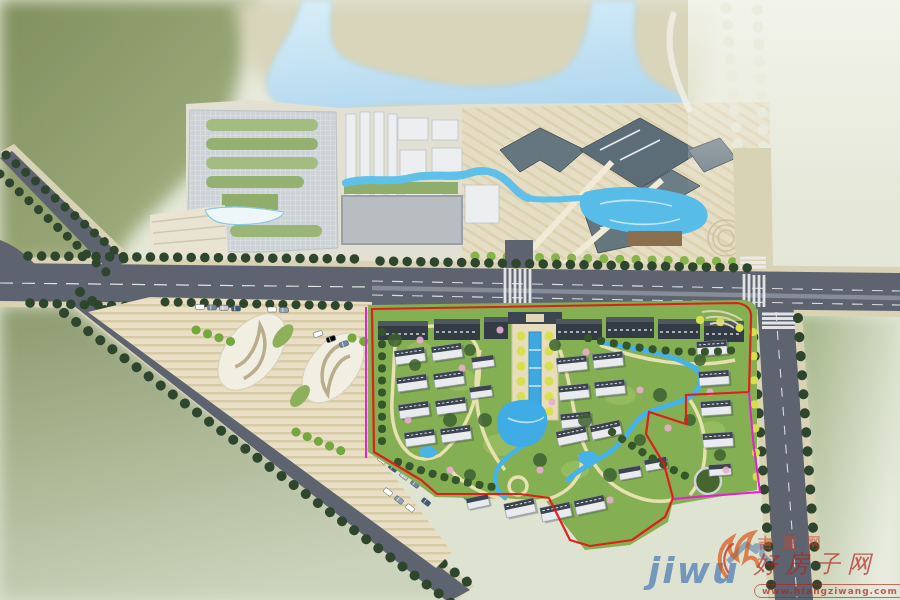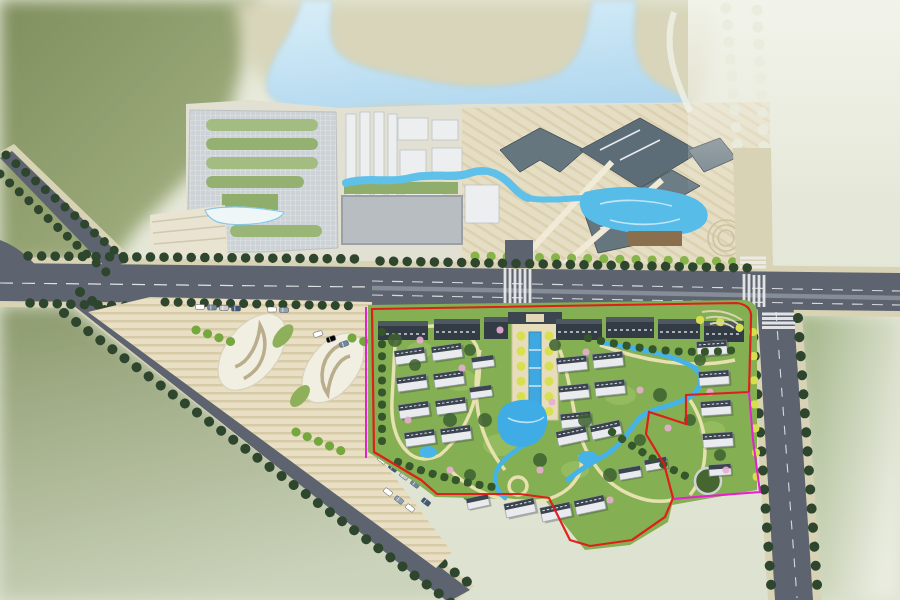--- a/index.html
+++ b/index.html
@@ -388,13 +388,29 @@
           <path d="M706,318 Q724,314 738,324"></path>
           <path d="M710,324 Q724,320 734,328"></path>
     </g>
   </g>
 
   <path fill="none" stroke-width="2.2" opacity="0.95" d="M372,309 L737,303 Q752,305 751,318 L749,392 L686,395 L686,424 L649,412 L646,434 L664,464 L673,498
        L665,517 L632,540 L590,546 L570,540 L549,498 L520,494 L437,494 L421,480 L374,452 Z" stroke="#e11818"></path>
   <path fill="none" stroke-width="2" d="M366,307 L366,458 M749,392 L753,440 L760,492 L695,497 L673,499" stroke="#e81fd0"></path>
 </svg>
 
+<div class="wm-jiwu">
+  <span class="latin">jiwu</span>
+  <svg class="house" width="52" height="46" viewBox="0 0 52 46" opacity="0.75">
+    <path d="M4,26 L22,8 L32,15 L32,10 L38,10 L38,19 L46,26" stroke="#1d4f94" stroke-width="5.5" fill="none" stroke-linejoin="round"></path>
+    <rect x="40" y="3" width="7" height="7" fill="#e07818"></rect>
+  </svg>
 </div>
+<div class="wm-hfz">
+  <svg class="phoenix" width="48" height="56" viewBox="0 0 48 56">
+    <path d="M14,48 C4,36 6,18 20,10 C15,20 18,27 25,31 C22,19 29,8 41,5 C34,14 36,22 33,32 C39,27 45,30 46,38" fill="none" stroke="#d8500f" stroke-width="4" stroke-linecap="round" opacity="0.85"></path>
+    <path d="M16,44 C10,35 11,22 21,16" fill="none" stroke="#b81f10" stroke-width="2.2" stroke-linecap="round" opacity="0.85"></path>
+  </svg>
+  <span class="cn-small">吉屋网</span>
+  <span class="cn-big">好房子网</span>
+  <span class="url">www.hfangziwang.com</span>
+</div>
+</div>
 
 </body></html>

